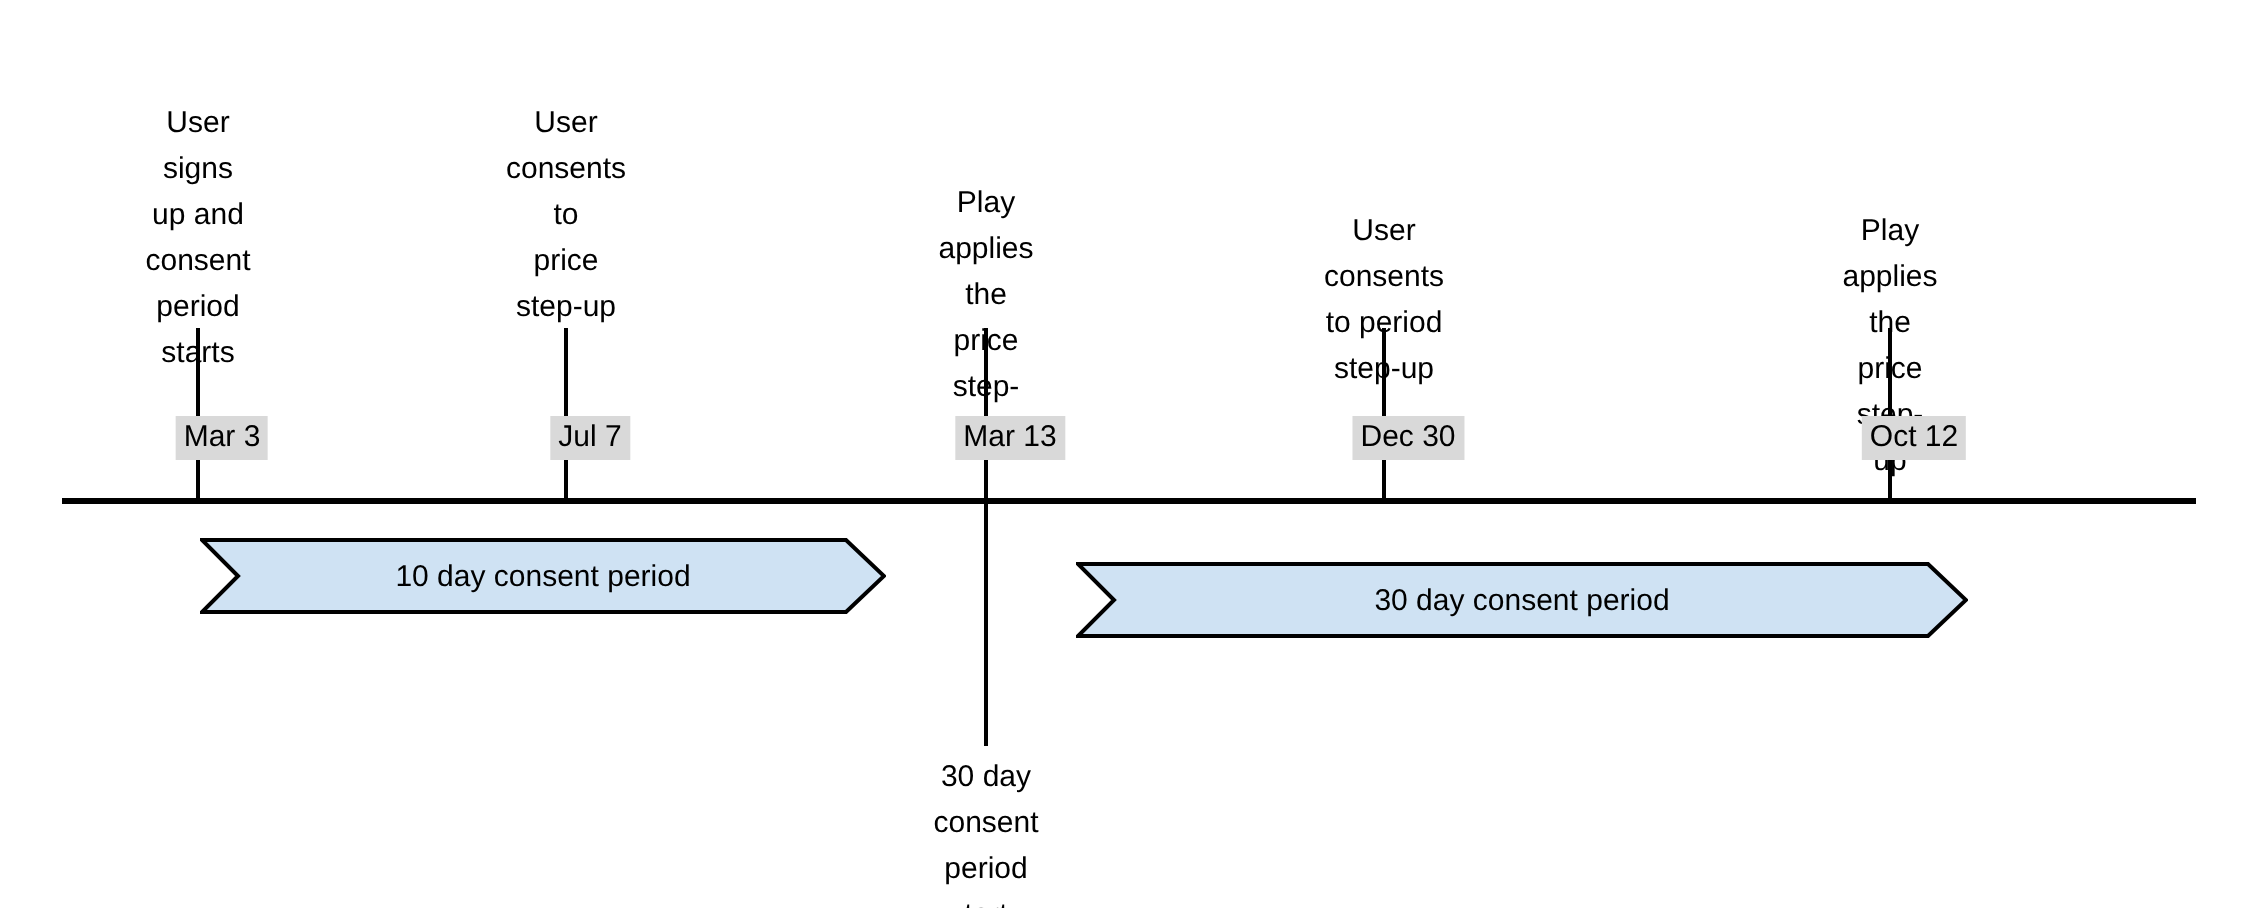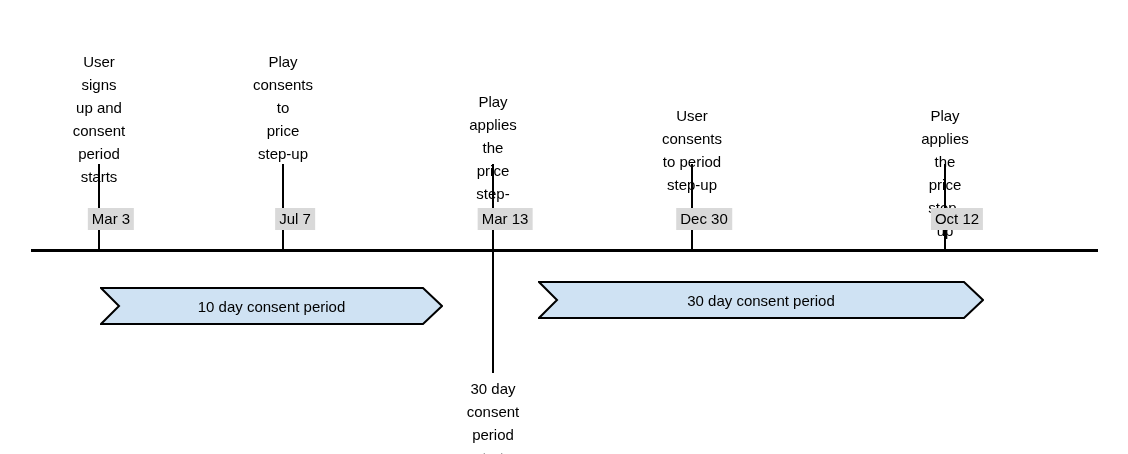--- a/index.html
+++ b/index.html
@@ -101,21 +101,21 @@
   <div class="event" style="left:99px;">
     <div class="event-desc" style="top:50px;">User signs
 up and
 consent
 period starts</div>
     <div class="tick" style="top:164px; height:87px;"></div>
     <div class="date-chip" style="top:208px;">Mar 3</div>
   </div>
 
   <div class="event" style="left:283px;">
-    <div class="event-desc" style="top:50px;">Play
+    <div class="event-desc" style="top:50px;">User
 consents to
 price
 step-up</div>
     <div class="tick" style="top:164px; height:87px;"></div>
     <div class="date-chip" style="top:208px;">Jul 7</div>
   </div>
 
   <div class="event" style="left:493px;">
     <div class="event-desc" style="top:90px;">Play applies the
 price step-up</div>
@@ -132,21 +132,21 @@
     <div class="date-chip" style="top:208px;">Dec 30</div>
   </div>
 
   <div class="event" style="left:945px;">
     <div class="event-desc" style="top:104px;">Play applies the
 price step-up</div>
     <div class="tick" style="top:164px; height:87px;"></div>
     <div class="date-chip" style="top:208px;">Oct 12</div>
   </div>
 
-  <div class="banner" style="left:100px; top:287px; width:343px;">
+  <div class="banner" style="left:100px; top:269px; width:343px;">
     <svg width="343" height="38" viewBox="0 0 343 38">
       <polygon points="1,1 323,1 342,19 323,37 1,37 19,19"></polygon>
     </svg>
     <span class="banner-label">10 day consent period</span>
   </div>
 
   <div class="banner" style="left:538px; top:281px; width:446px;">
     <svg width="446" height="38" viewBox="0 0 446 38">
       <polygon points="1,1 426,1 445,19 426,37 1,37 19,19"></polygon>
     </svg>

